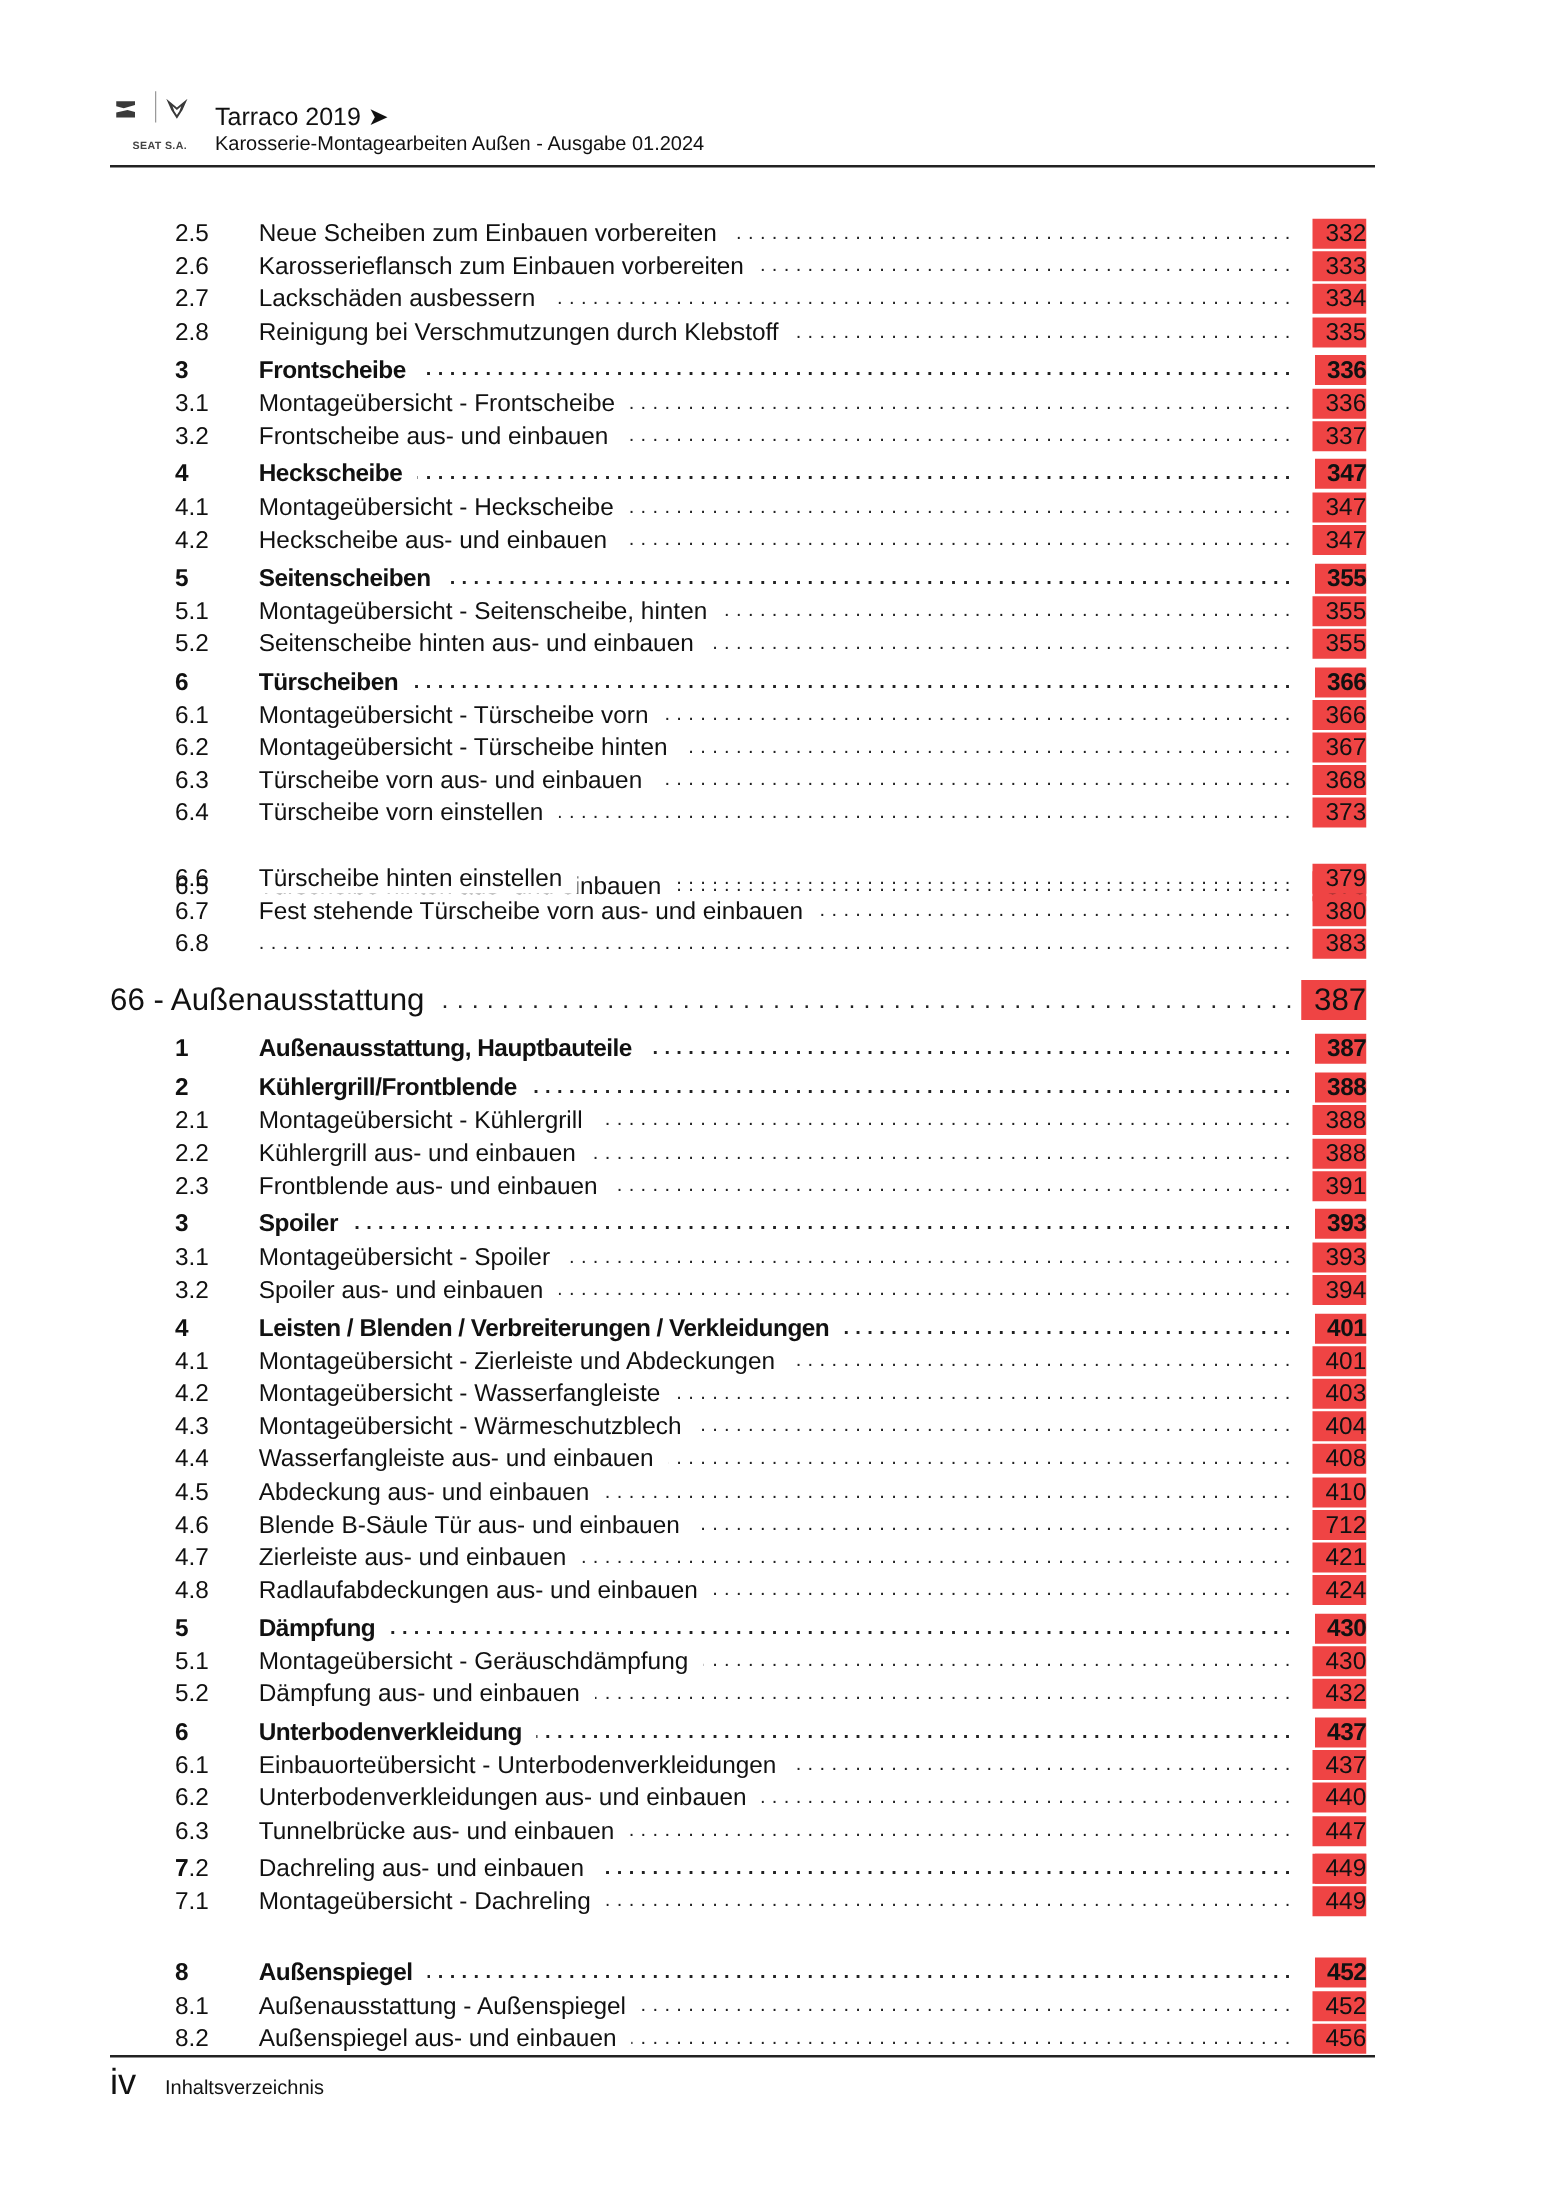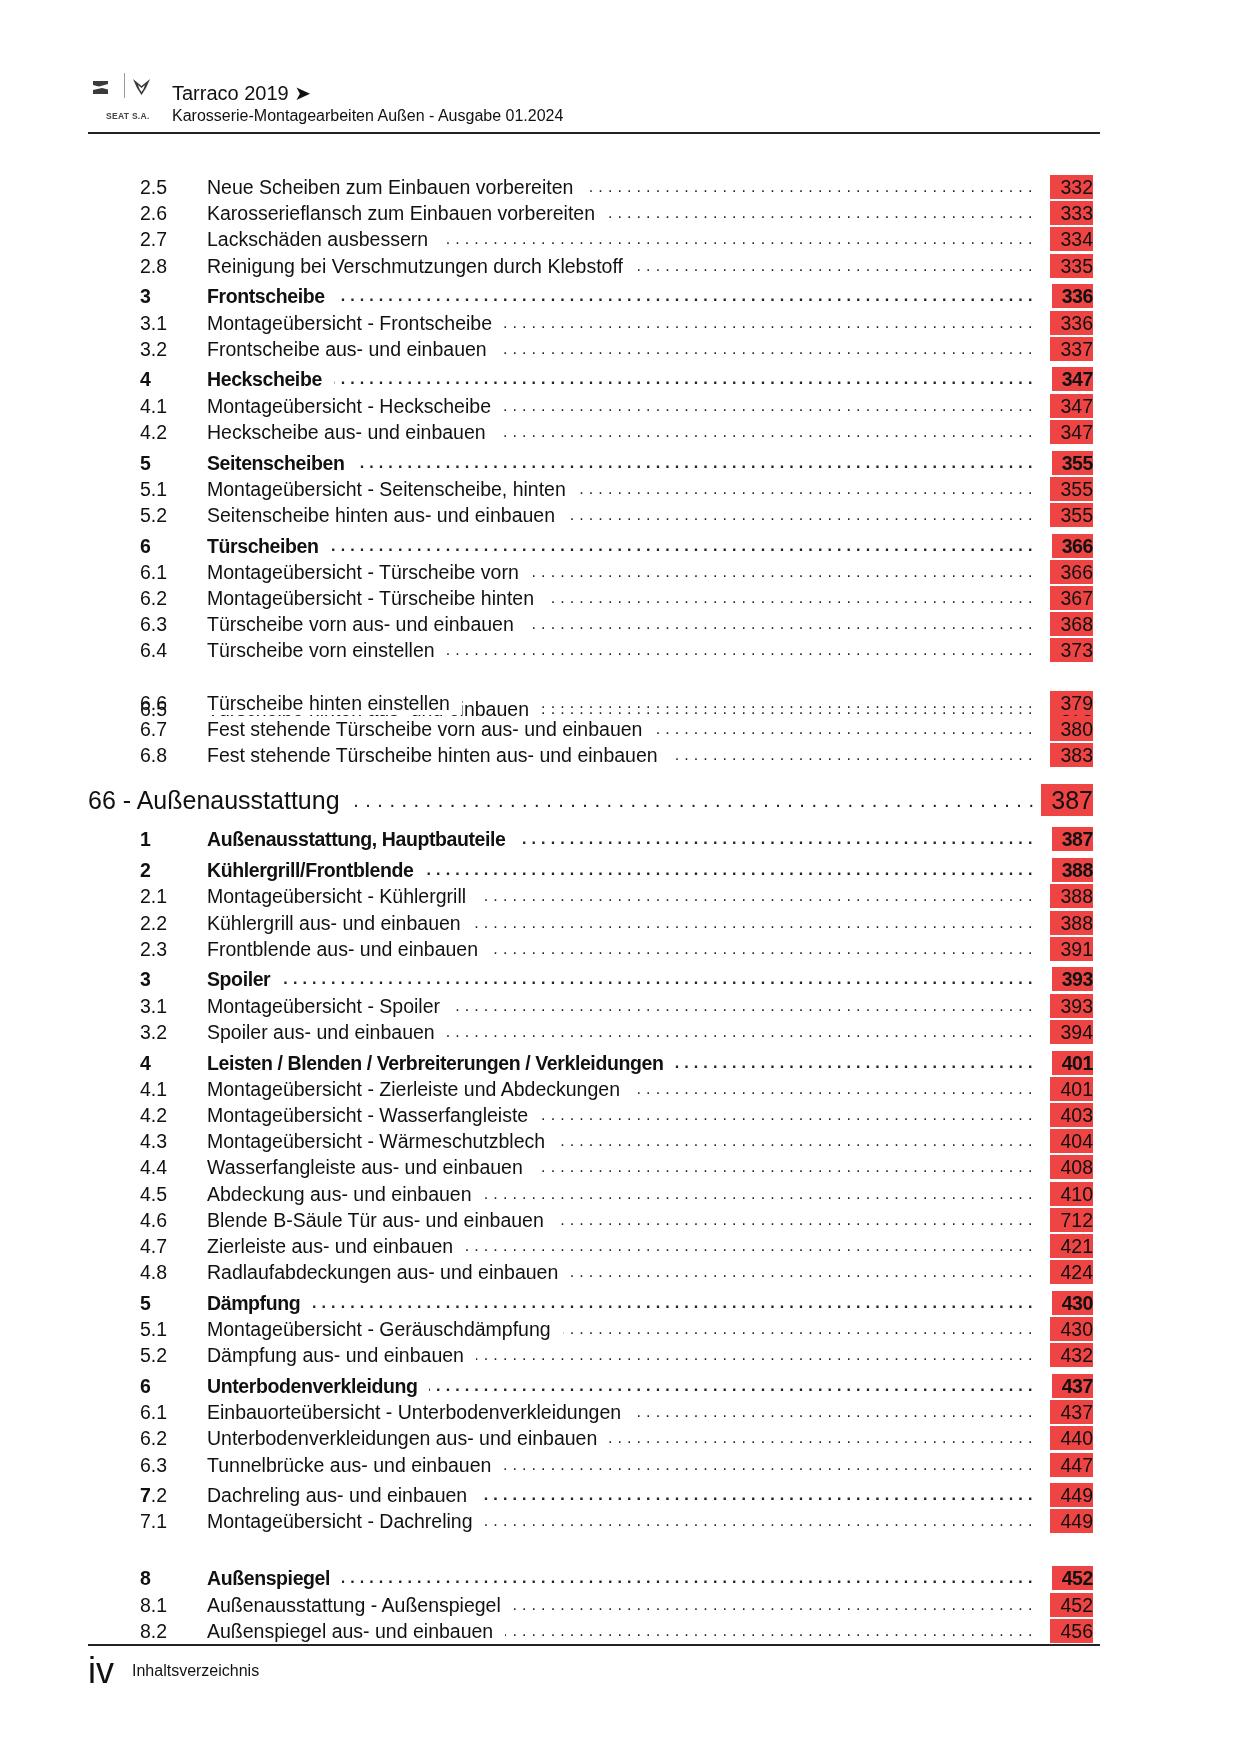--- a/index.html
+++ b/index.html
@@ -6,21 +6,21 @@
   body { width: 1240px; height: 1753px; position: relative; overflow: hidden;
          font-family: "Liberation Sans", sans-serif; color: #111111; }
   .logo-s { position: absolute; left: 92px; top: 80px; width: 17px; height: 15px; }
   .logo-divider { position: absolute; left: 124px; top: 73px; width: 1px; height: 25px; background: #9a9a9a; }
   .logo-cupra { position: absolute; left: 132px; top: 78px; width: 19px; height: 18px; }
   .logo-text { position: absolute; left: 106px; top: 111px; font-size: 8.5px; font-weight: bold; color: #444; letter-spacing: 0.3px; white-space: nowrap; }
   .hdr-title { position: absolute; left: 172px; top: 81px; font-size: 20px; white-space: nowrap; }
   .hdr-sub { position: absolute; left: 172px; top: 107px; font-size: 16px; white-space: nowrap; }
   .hdr-rule { position: absolute; left: 88px; top: 132px; width: 1012px; height: 2px; background: #222; }
   .ftr-rule { position: absolute; left: 88px; top: 1644px; width: 1012px; height: 2px; background: #222; }
-  .ftr-page { position: absolute; left: 88px; top: 1650px; font-size: 36px; white-space: nowrap; text-align: right; }
+  .ftr-page { position: absolute; left: 88px; top: 1650px; font-size: 29px; white-space: nowrap; text-align: right; }
   .ftr-label { position: absolute; left: 132px; top: 1662px; font-size: 16px; white-space: nowrap; }
 
   .row { position: absolute; left: 140px; width: 953px; height: 24px; font-size: 19.5px; line-height: 24px; white-space: nowrap; }
   .row .num { position: absolute; left: 0; top: 0; }
   .row .title { position: absolute; left: 67px; top: 0; background: #fff; padding-right: 12px; z-index: 2; }
   .row .leader { position: absolute; left: 67px; right: 58px; top: 0; overflow: hidden; z-index: 1;
                  color: #222; letter-spacing: 5.1px; font-size: 16px; }
   .row .page { position: absolute; right: 0; top: 0; text-align: right; background: #ef4444; padding-left: 10px; z-index: 2; }
   .row.section .title, .row.section .num, .row.section .page { font-weight: bold; letter-spacing: -0.4px; }
   .row.section .leader { font-weight: bold; }
@@ -170,21 +170,20 @@
     </div>
     <div class="row entry" style="top: 717px;">
       <span class="num">6.7</span>
       <span class="leader">........................................................................................................................................................................................................</span>
       <span class="title">Fest stehende Türscheibe vorn aus- und einbauen</span>
       <span class="page">380</span>
     </div>
     <div class="row entry" style="top: 743.2px;">
       <span class="num">6.8</span>
       <span class="leader">........................................................................................................................................................................................................</span>
-      <span class="title">Fest stehende Türscheibe hinten aus- und einbauen</span>
       <span class="page">383</span>
     </div>
     <div class="row chapter" style="top: 784.4px;">
       <span class="leader">........................................................................................................................................................................................................</span>
       <span class="title">66 - Außenausstattung</span>
       <span class="page">387</span>
     </div>
     <div class="row section" style="top: 827.4px;">
       <span class="num">1</span>
       <span class="leader">........................................................................................................................................................................................................</span>

